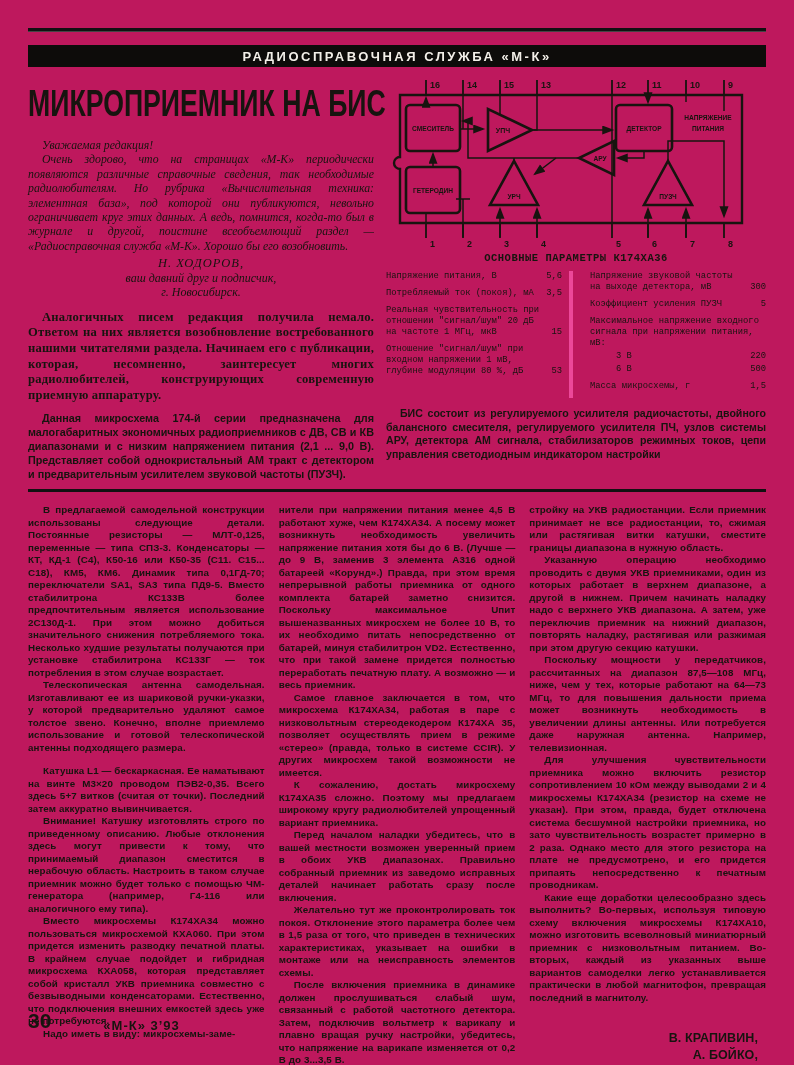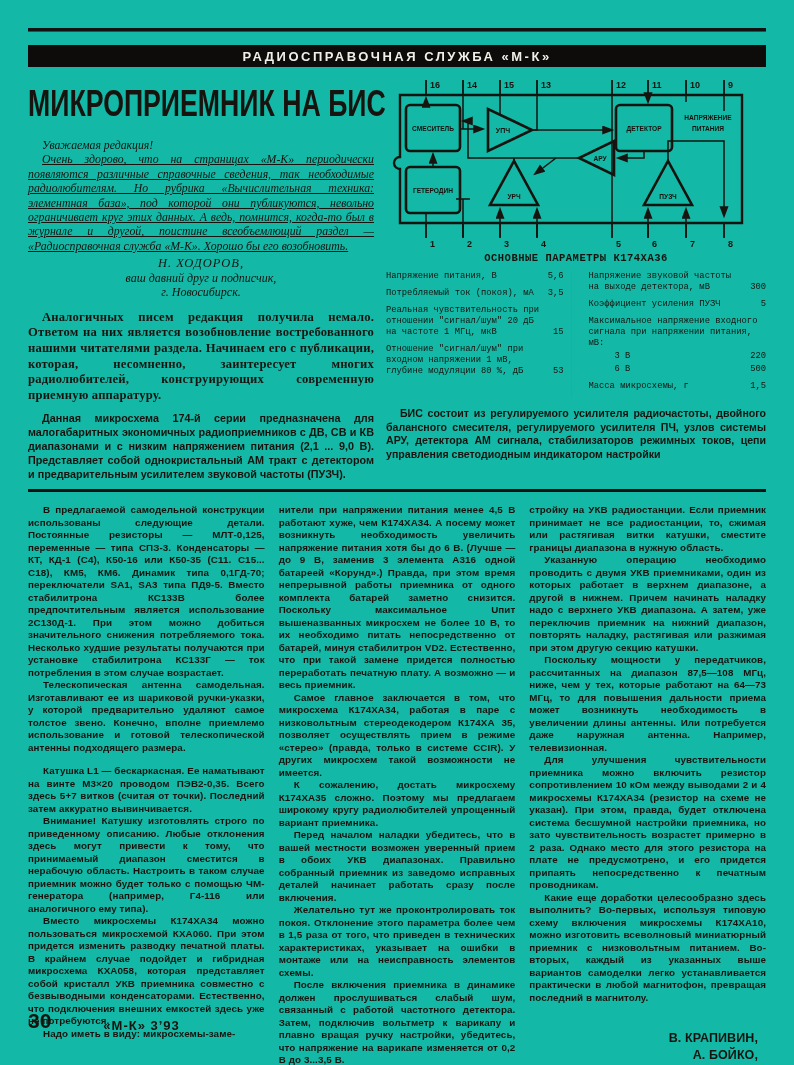--- a/index.html
+++ b/index.html
@@ -1,59 +1,59 @@
 <!DOCTYPE html>
 <html><head>
 <meta charset="utf-8">
 <style>
   * { margin:0; padding:0; box-sizing:border-box; }
   html,body { background:#b9b4aa; }
   .page{
     position:relative; width:794px; height:1065px; margin:0 auto;
-    background:#14b8a6; color:#17140f; overflow:hidden;
+    background:#be185d; color:#17140f; overflow:hidden;
     font-family:"Liberation Sans", sans-serif;
   }
   .inner{ padding:28px 28px 0 28px; }
   .top-rule{ height:4px; background:#111; margin-bottom:13px; border-bottom:1px solid #444;}
   .header-bar{
     background:#0d0c0a; color:#f2efe8; height:22px; display:flex; align-items:center; justify-content:center;
     font-weight:bold; font-size:13px; letter-spacing:2.5px;
   }
   .top-section{ display:flex; margin-top:10px; }
   .top-left{ width:358px; flex:none; padding-right:12px; }
   .top-right{ flex:1; min-width:0; }
 
   .title{
     font-size:29px; font-weight:bold; letter-spacing:0px; white-space:nowrap;
     transform:scale(0.92,1.28); transform-origin:left top; margin:6px 0 22px 0;
   }
   .letter{ font-family:"Liberation Serif", serif; font-style:italic; font-size:11.8px; line-height:14.4px; }
   .letter .salutation{ text-indent:14px; }
-  .letter .letter-body{ text-align:justify; text-indent:14px;text-decoration:underline; }
+  .letter .letter-body{ text-align:justify; text-indent:14px; }
   .sig-block{ text-align:center; margin-top:3px; font-family:"Liberation Serif", serif; font-size:12px; line-height:14.5px;}
   .sig-name{ font-style:normal; font-size:12.5px; letter-spacing:1px; font-style:italic;}
   .sig-line{ font-style:italic; }
   .reply{
     font-family:"Liberation Serif", serif; font-weight:bold; font-size:12.6px; line-height:15.6px;
     text-align:justify; text-indent:14px; margin-top:10px; letter-spacing:.2px;
   }
   .lead{
     font-weight:bold; font-size:10.8px; line-height:13.8px; text-align:justify; text-indent:14px; margin-top:9px;
   }
 
   .diagram-wrap{ margin:-6px 0 4px 0; }
   .diagram-wrap svg{ display:block; width:370px; height:178px; }
   .d-stroke{ fill:none; stroke:#17140f; }
   .d-text{ fill:#17140f; font-family:"Liberation Sans", sans-serif; font-weight:bold; }
 
   .params{ font-family:"Liberation Mono", monospace; font-size:8.8px; line-height:11px; margin-top:2px;}
   .params-title{ text-align:center; font-weight:bold; font-size:10.5px; letter-spacing:.5px; margin-bottom:7px; font-family:"Liberation Mono", monospace;}
   .params-cols{ display:flex; }
   .params-col{ flex:1; min-width:0; }
-  .params-col.right-col{ border-left:1px solid #ec4899; padding-left:17px; margin-left:7px; }
+  .params-col.right-col{ border-left:4px solid #ec4899; padding-left:17px; margin-left:7px; }
   .p-row{ display:flex; align-items:flex-end; margin-bottom:6px; }
   .p-row.tight{ margin-bottom:2px; }
   .p-label{ flex:1; }
   .p-value{ margin-left:5px; white-space:nowrap; }
   .p-indent .p-label{ padding-left:26px; }
   .chip-desc{
     font-weight:bold; font-size:10.6px; line-height:13.6px; text-align:justify; text-indent:14px; margin-top:9px;
   }
 
   .mid-rule{ height:3px; background:#111; margin-top:8px; }

